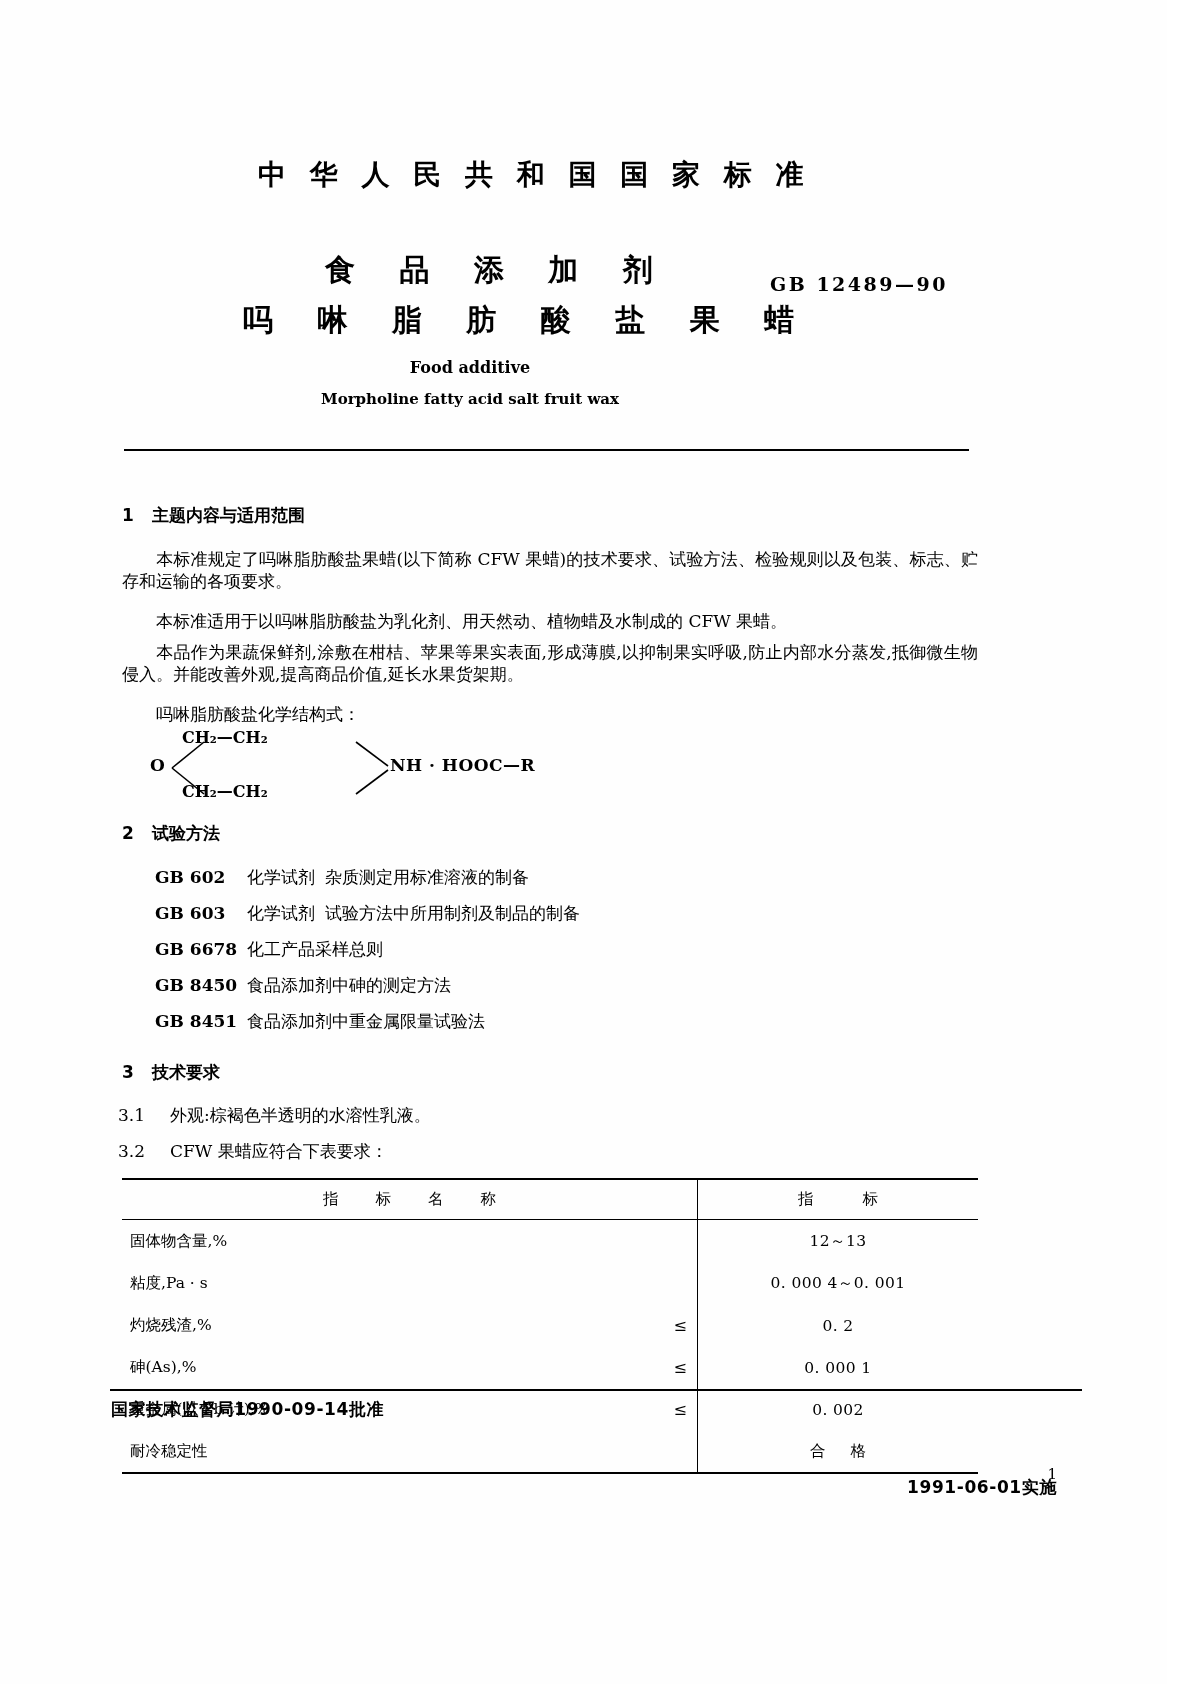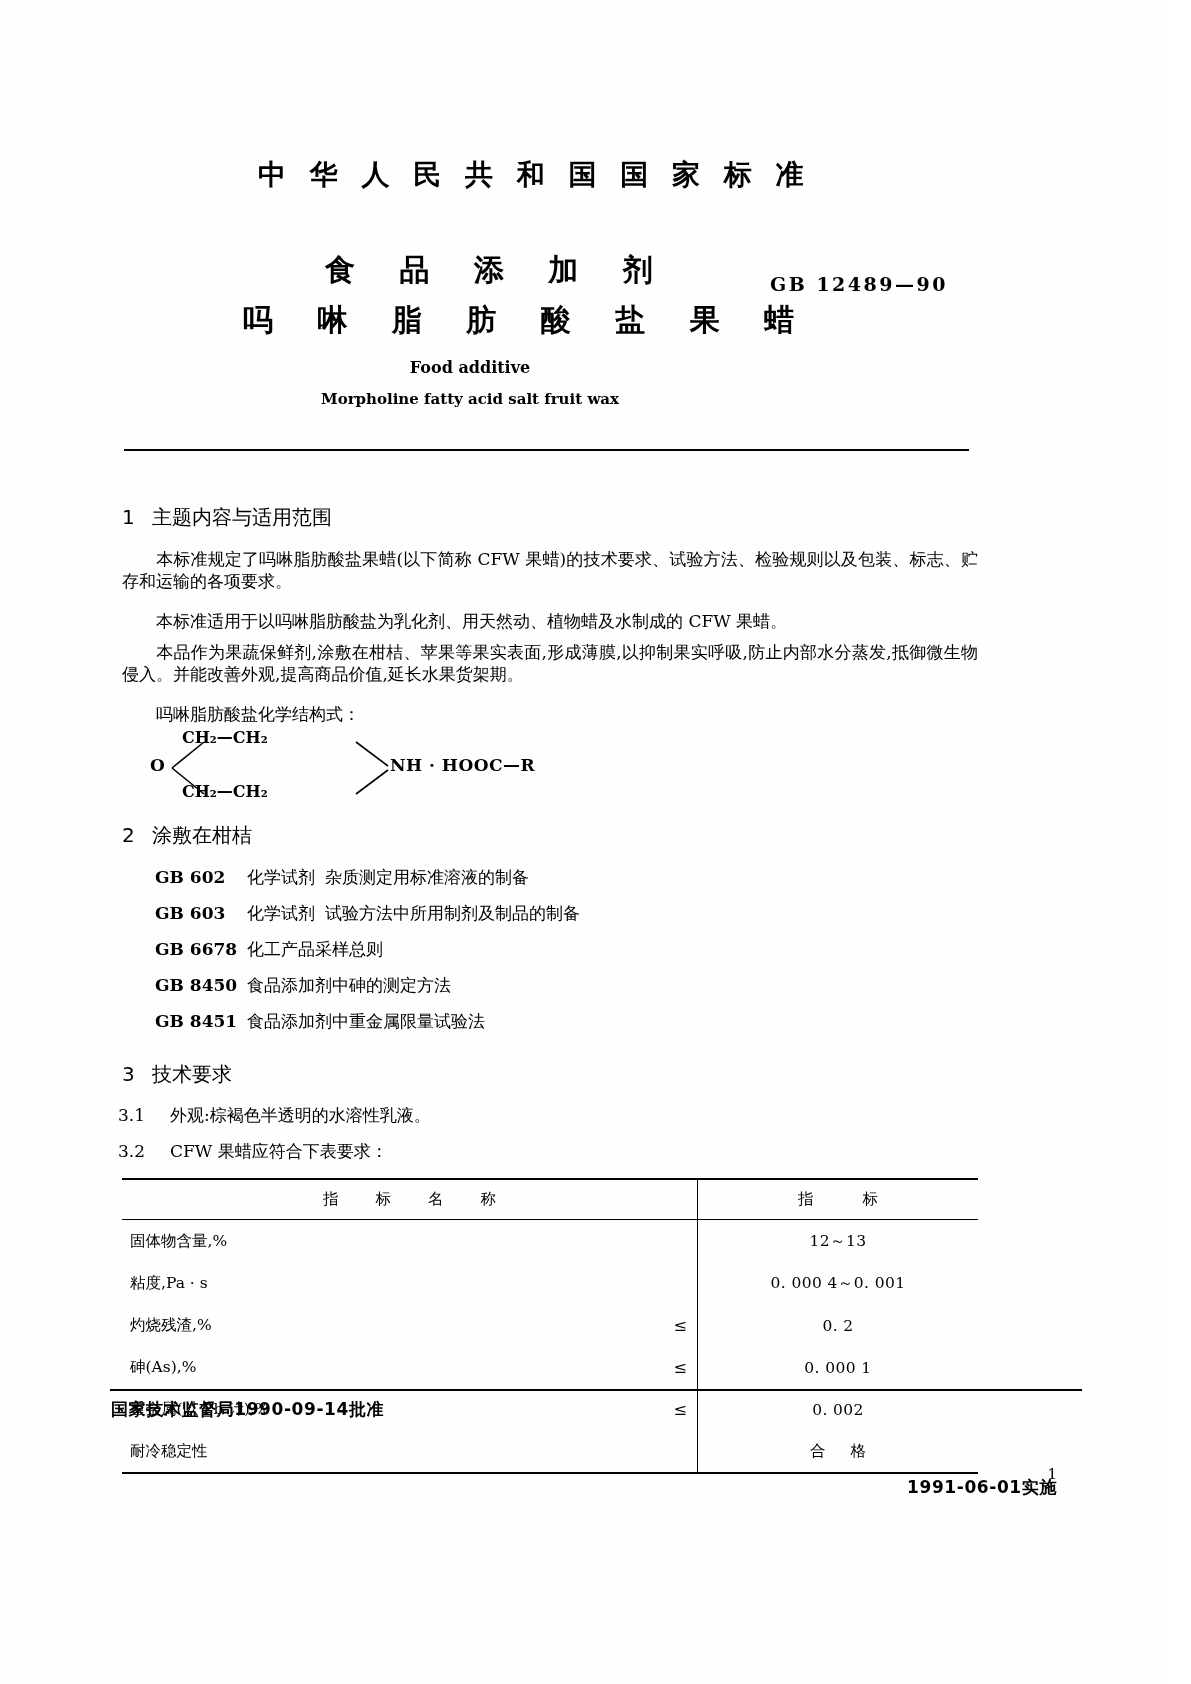--- a/index.html
+++ b/index.html
@@ -103,22 +103,22 @@
   
   .body-area {
     position: absolute;
     left: 0;
     top: 0;
     width: 1191px;
   }
   .sec-head {
     position: absolute;
     font-family: "DejaVu Sans", "Liberation Sans", sans-serif;
-    font-weight: normal;
-    font-size: 20px;
+    font-weight: bold;
+    font-size: 17px;
     white-space: nowrap;
   }
   .sec-head .num {
     display: inline-block;
     width: 30px;
     font-family: "DejaVu Sans", "Liberation Sans", sans-serif;
   }
   .para {
     position: absolute;
     font-family: "DejaVu Serif", "Liberation Serif", serif;
@@ -313,21 +313,21 @@
         <line x1="206" y1="14" x2="238" y2="38" stroke="#000" stroke-width="1.6"></line>
         <line x1="206" y1="66" x2="238" y2="42" stroke="#000" stroke-width="1.6"></line>
       </svg>
       <div class="chem-label chem-o">O</div>
       <div class="chem-label chem-top">CH₂—CH₂</div>
       <div class="chem-label chem-bot">CH₂—CH₂</div>
       <div class="chem-label chem-right">NH · HOOC—R</div>
     </div>
 
     <div class="sec-head" style="left:122px; top:822px;">
-      <span class="num">2</span><span>涂敷在柑桔</span>
+      <span class="num">2</span><span>试验方法</span>
     </div>
 
     <div class="ref-line" style="top:866px;">
       <span class="code">GB 602</span><span>化学试剂</span><span class="sep"></span><span>杂质测定用标准溶液的制备</span>
     </div>
 
     <div class="ref-line" style="top:902px;">
       <span class="code">GB 603</span><span>化学试剂</span><span class="sep"></span><span>试验方法中所用制剂及制品的制备</span>
     </div>
 

